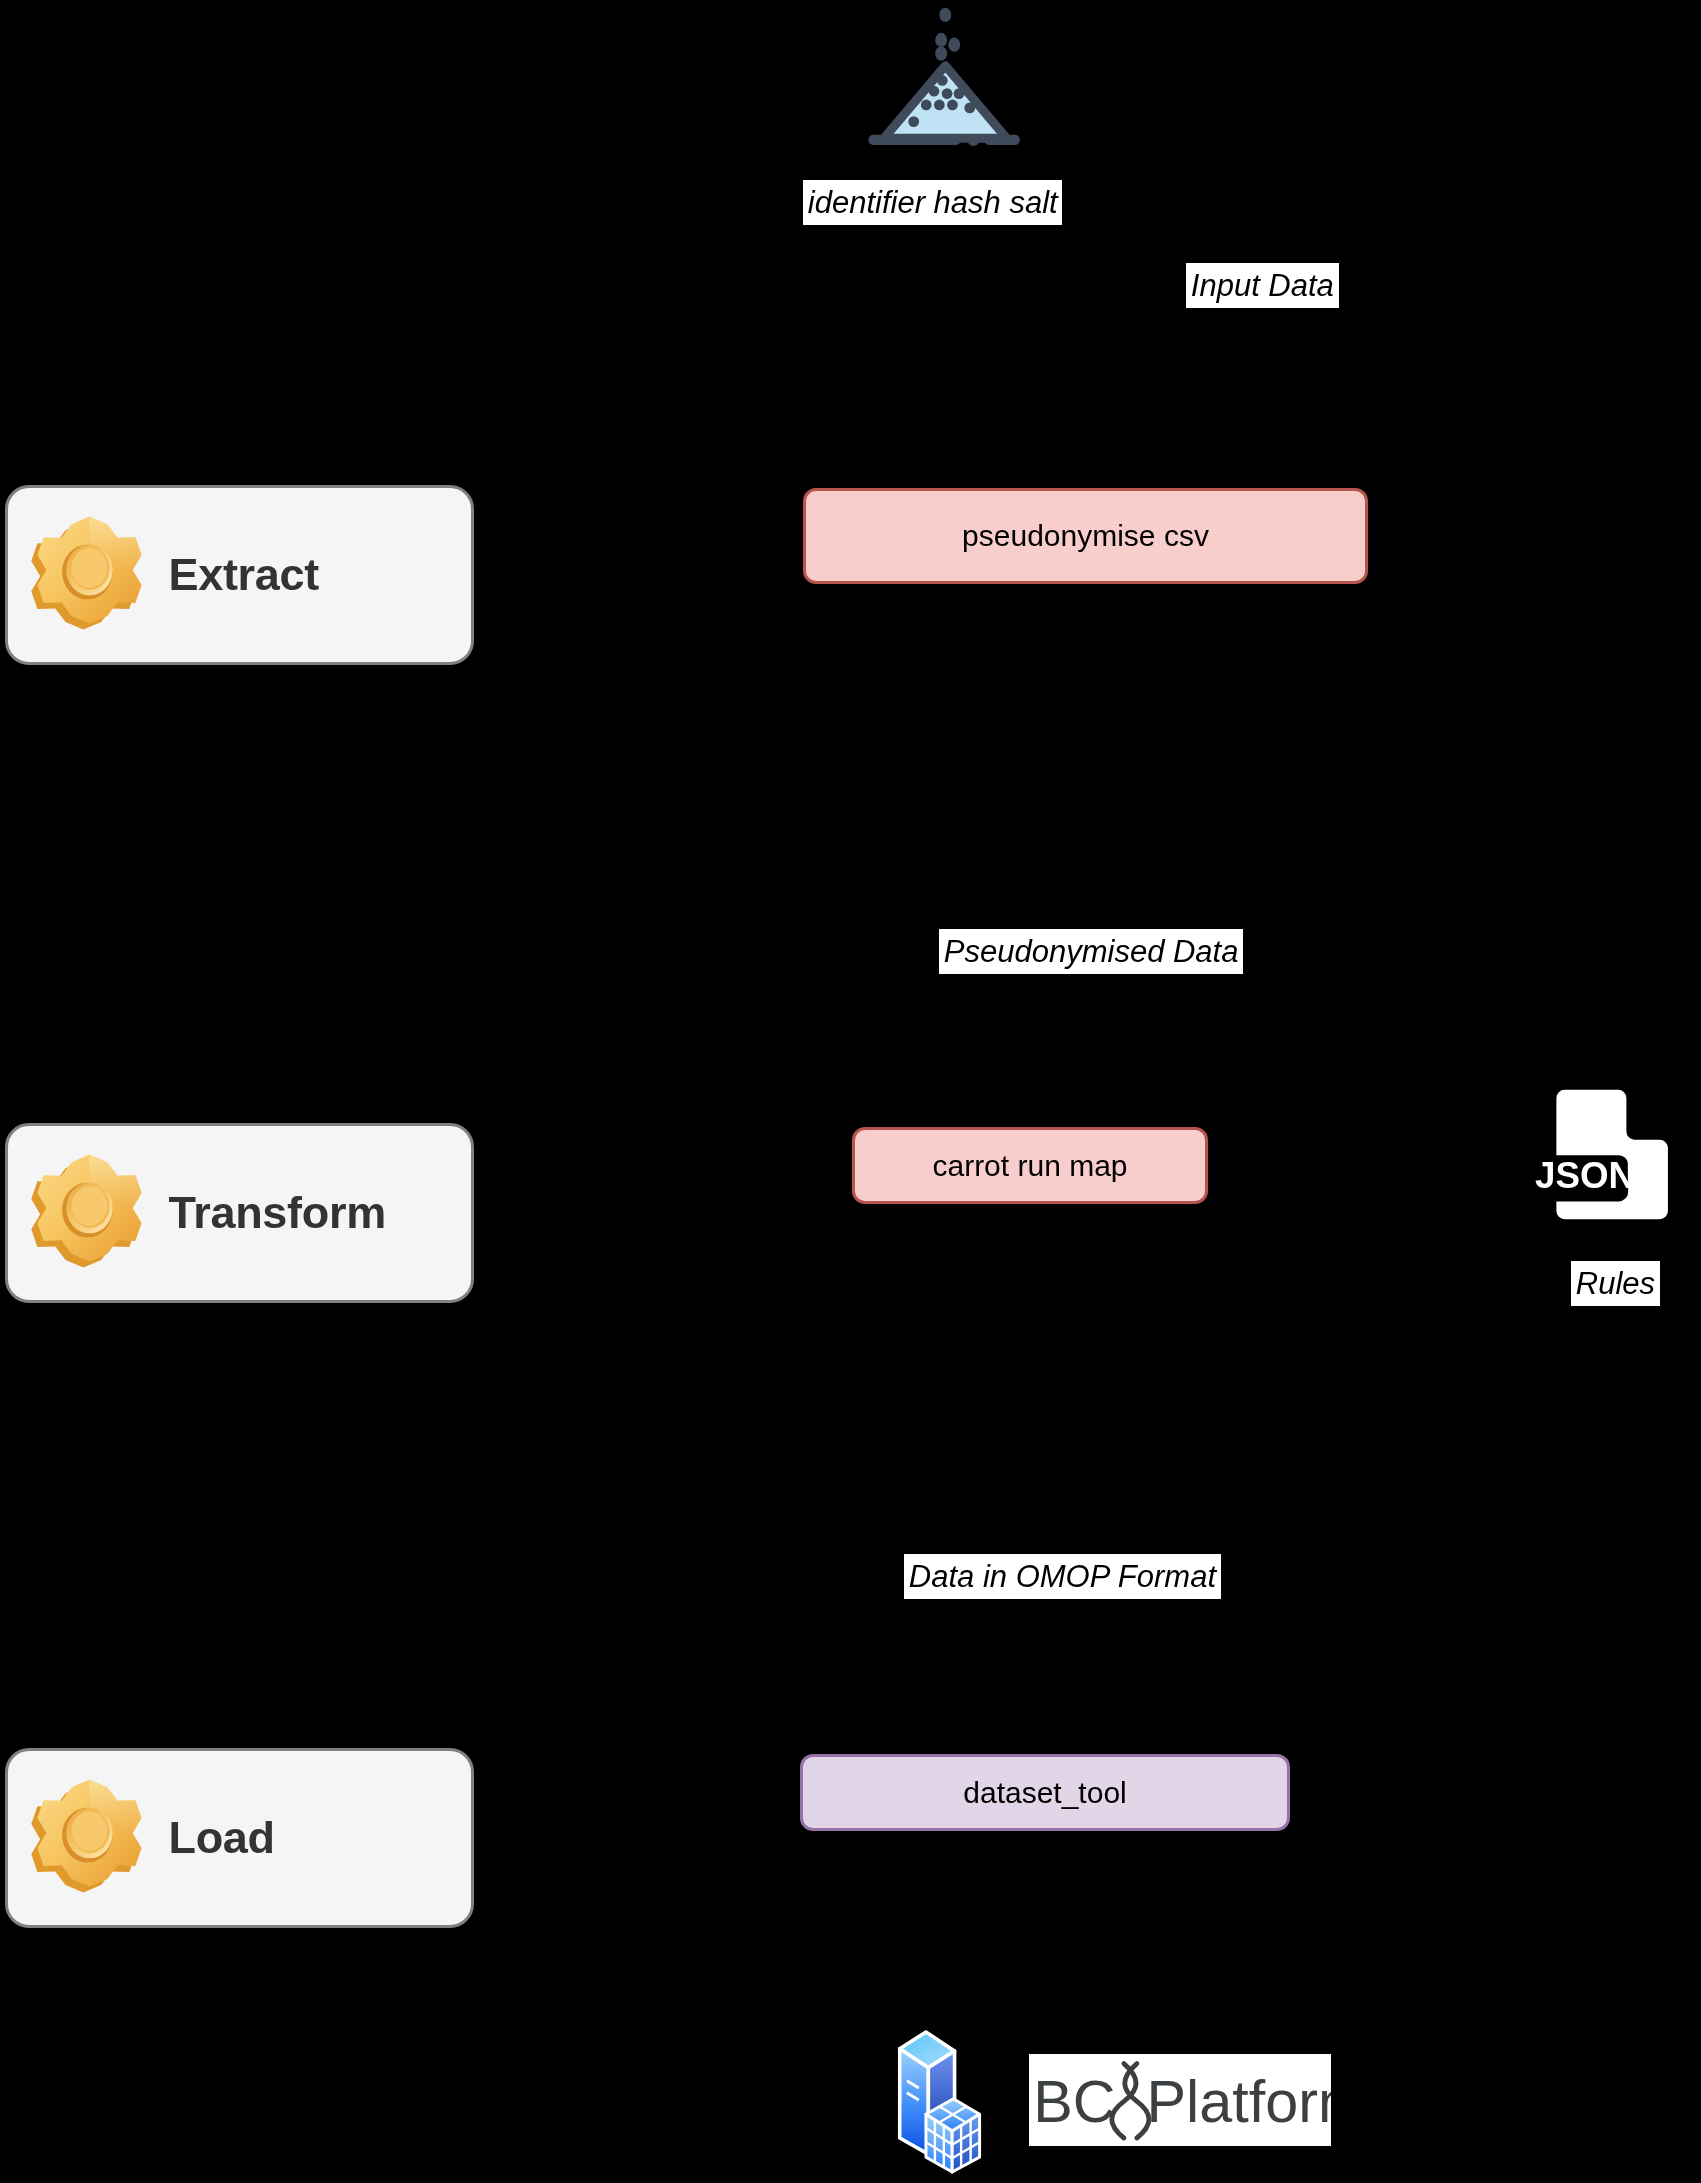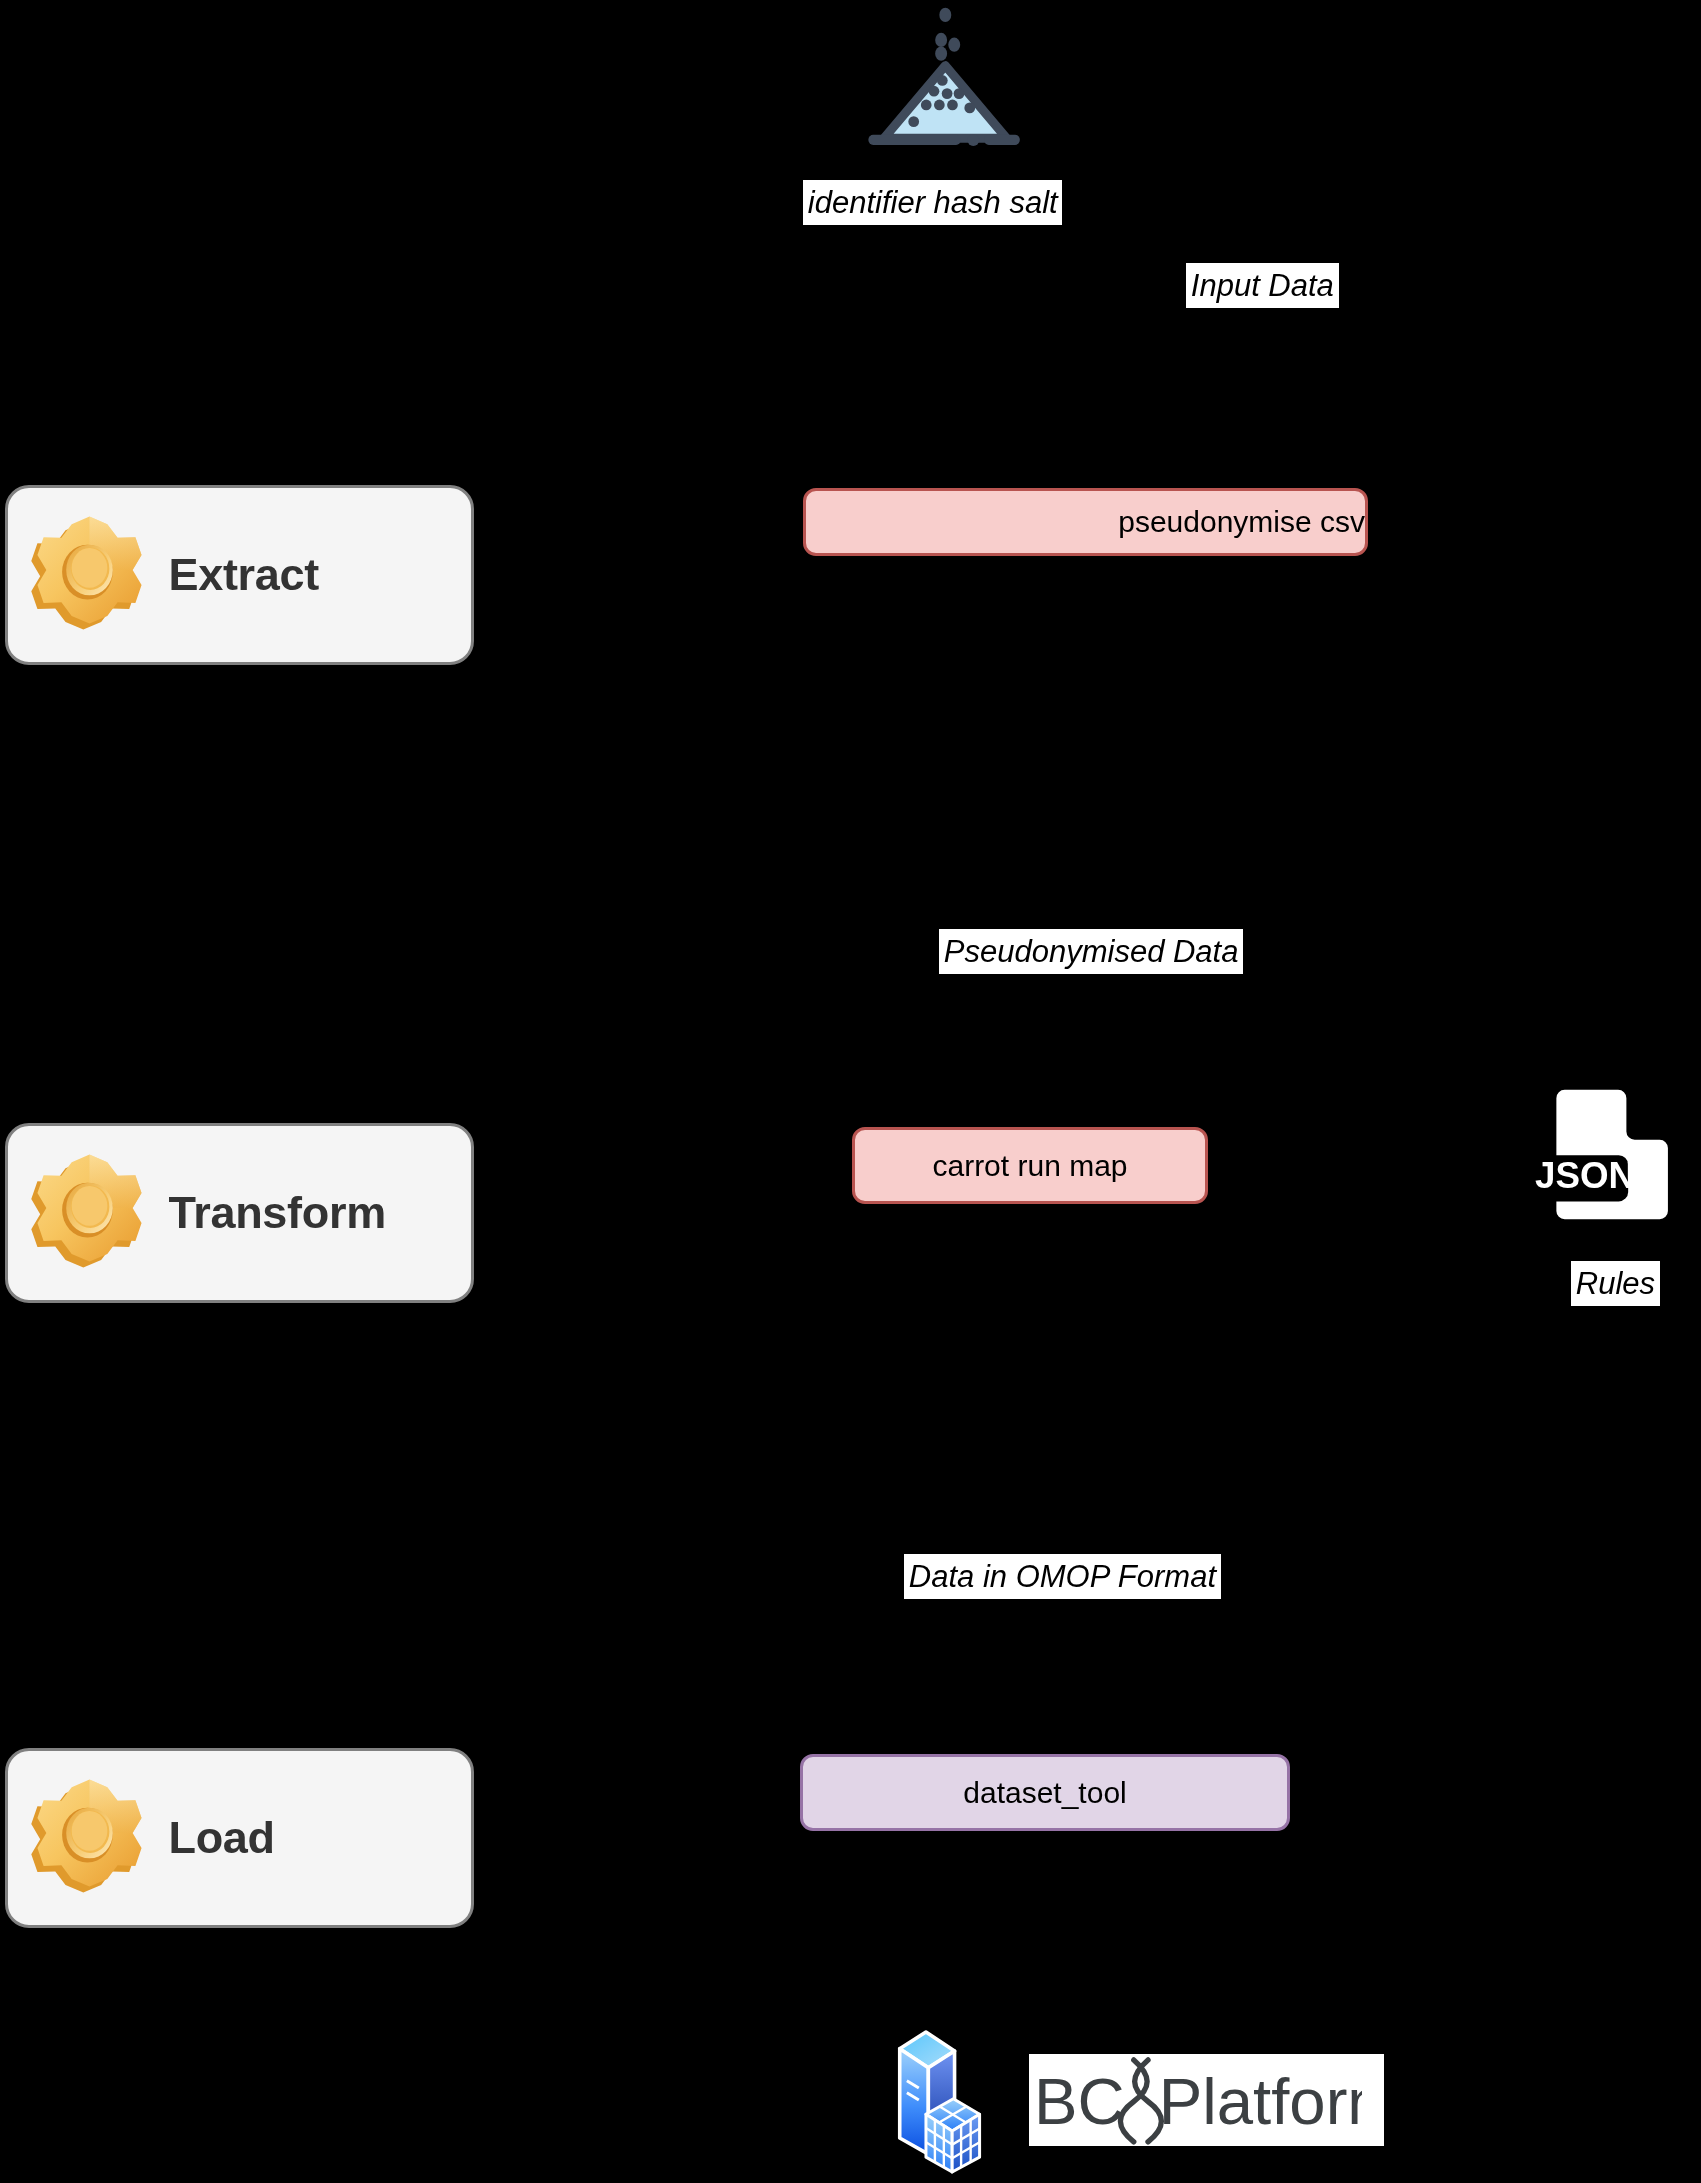--- a/index.html
+++ b/index.html
@@ -165,21 +165,21 @@
 
       <ellipse cx="97" cy="95" rx="37" ry="40" fill="#d98f27"></ellipse>
 
       <ellipse cx="100" cy="92" rx="34" ry="37" fill="url(#gearHole)"></ellipse>
       <ellipse cx="101" cy="90" rx="28" ry="31" fill="#f2b94f"></ellipse>
       <ellipse cx="100" cy="89" rx="26" ry="29" fill="#f7c86c"></ellipse>
     </svg>
     <span class="stage-label">Extract</span>
   </div>
 
-  <div class="proc-box proc-pink" style="left:803px; top:488px; width:565px; height:68px;justify-content:flex-end;">
+  <div class="proc-box proc-pink" style="left:803px; top:488px; width:565px; height:96px;">
     <span>pseudonymise csv</span>
   </div>
 
   <div class="flow-label" style="left:939px; top:929px;">Pseudonymised Data</div>
 
   <div class="stage-card" style="top:1078px;">
     <svg class="stage-gear" viewBox="0 0 200 200">
       <g transform="translate(-9,9)">
         <path d="M100 14 L126 25 L141 45 L167 44 L176 70 L163 92 L176 114
                  L167 140 L141 139 L126 159 L100 170 L74 159 L59 139 L33 140
@@ -291,21 +291,21 @@
       <line x1="121" y1="167" x2="121" y2="238" stroke="#ffffff" stroke-width="4"></line>
       <line x1="137" y1="158" x2="137" y2="229" stroke="#ffffff" stroke-width="4"></line>
       <line x1="106" y1="199" x2="152" y2="172" stroke="#ffffff" stroke-width="4"></line>
       <line x1="106" y1="222" x2="152" y2="195" stroke="#ffffff" stroke-width="4"></line>
 
       <line x1="85" y1="135" x2="129" y2="162" stroke="#ffffff" stroke-width="4"></line>
       <line x1="84" y1="162" x2="130" y2="135" stroke="#ffffff" stroke-width="4"></line>
     </g>
   </svg>
 
-  <div class="bcp-wordmark" style="left:1029px; top:2054px; width:355px; height:92px;">
+  <div class="bcp-wordmark" style="left:1029px; top:2054px; width:302px; height:92px;">
     <svg width="333" height="92" viewBox="0 0 560 155">
       <text x="8" y="118" font-family="Liberation Sans, sans-serif" font-size="110" fill="#3c4043">BC</text>
 
       <g stroke="#3c4043" stroke-width="9" fill="none" stroke-linecap="round">
         <path d="M176 10 C 206 36, 206 58, 176 80 C 146 102, 146 124, 176 148"></path>
         <path d="M200 10 C 170 36, 170 58, 200 80 C 230 102, 230 124, 200 148"></path>
       </g>
       <text x="218" y="118" font-family="Liberation Sans, sans-serif" font-size="110" fill="#3c4043">Platforms</text>
     </svg>
   </div>

